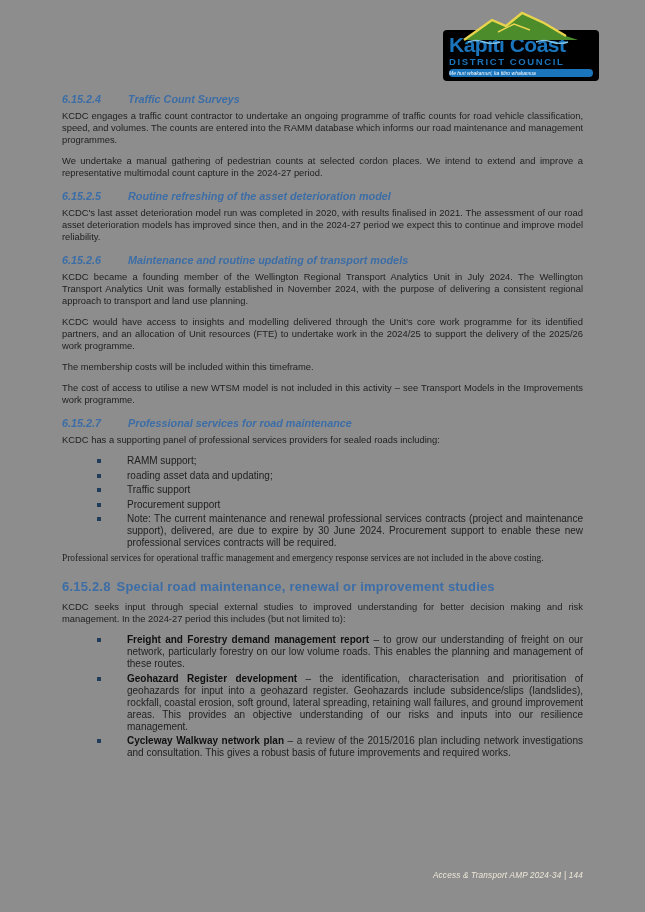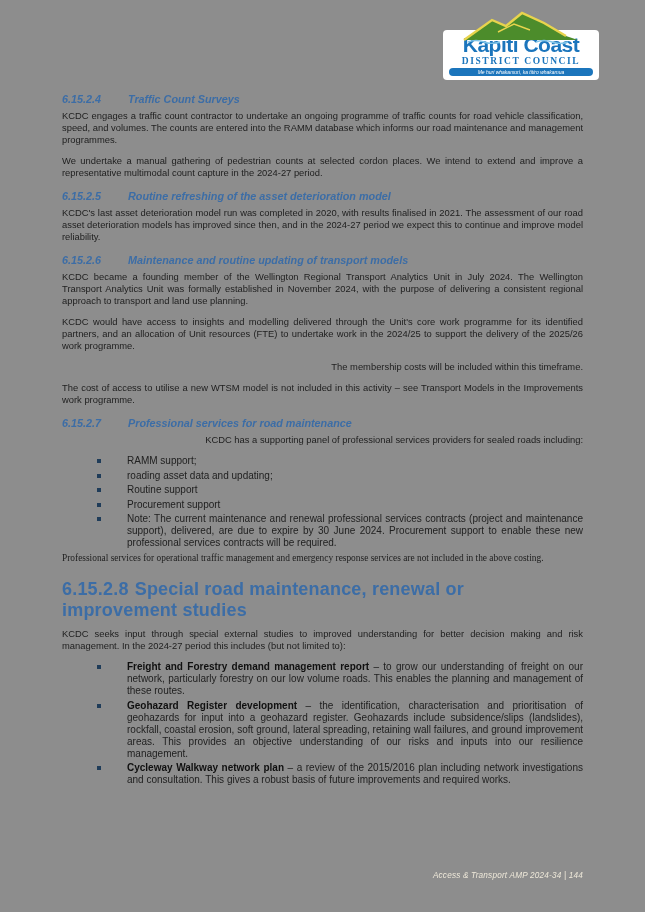--- a/index.html
+++ b/index.html
@@ -9,57 +9,57 @@
     font-family:"Liberation Sans", sans-serif;
     color:#212121;
     position:relative;
     overflow:hidden;
   }
   .page{position:absolute;inset:0;}
 
   
   .logo{position:absolute;top:10px;right:46px;width:156px;}
   .logo-white{
-    background:#ffffff;border-radius:4px;
+    background:#000000;border-radius:4px;
     padding:4px 6px 4px 6px;margin-top:-14px;
-    text-align:center;
+    text-align:left;
   }
   .logo-mountain{display:block;margin:0 auto;position:relative;z-index:2;}
   .logo-title{
     color:#1b75bc;font-weight:bold;font-size:21px;line-height:21px;
     letter-spacing:-0.5px;white-space:nowrap;
   }
   .logo-subtitle{
     color:#1b75bc;font-weight:bold;font-size:9.5px;letter-spacing:1.6px;
-    margin-top:1px;white-space:nowrap;font-family:Liberation Serif, serif;
+    margin-top:1px;white-space:nowrap;
   }
   .logo-tagline{
     background:#1b75bc;border-radius:4px;margin-top:2px;
     color:#ffffff;font-size:5px;font-style:italic;line-height:8px;
     white-space:nowrap;overflow:hidden;
   }
 
   
   .content{position:absolute;left:62px;right:62px;top:82px;}
   .h3{
     display:flex;color:#3c6da6;font-weight:bold;font-size:10.8px;
     margin:11px 0 5px 0;
     font-style:italic;
   }
   .h3 .num{width:66px;flex:none;}
   .h2big{
-    color:#3c6da6;font-weight:bold;font-size:18px;
+    color:#3c6da6;font-weight:bold;font-size:13px;
     margin:15px 0 7px 0;letter-spacing:0.2px;
   }
   .h2big .num{margin-right:6px;}
   p.body{
     font-size:9.4px;line-height:12px;margin:0 0 9px 0;
     text-align:justify;
   }
-  p.oneline{text-align:right;}
+  p.oneline{text-align:left;}
   .bullets{margin:0 0 3px 0;}
   .b-item{display:flex;margin:0 0 2.5px 0;}
   .b-marker{
     width:4px;height:4px;background:#1f3c59;flex:none;
     margin:4px 0 0 35px;
   }
   .b-text{
     font-size:10px;line-height:12px;margin-left:26px;text-align:justify;
   }
   .b-lead{font-weight:bold;color:#101010;}
@@ -124,21 +124,21 @@
       <div class="b-item">
         <span class="b-marker"></span>
         <span class="b-text">RAMM support;</span>
       </div>
       <div class="b-item">
         <span class="b-marker"></span>
         <span class="b-text">roading asset data and updating;</span>
       </div>
       <div class="b-item">
         <span class="b-marker"></span>
-        <span class="b-text">Routine support</span>
+        <span class="b-text">Traffic support</span>
       </div>
       <div class="b-item">
         <span class="b-marker"></span>
         <span class="b-text">Procurement support</span>
       </div>
       <div class="b-item">
         <span class="b-marker"></span>
         <span class="b-text">Note: The current maintenance and renewal professional services contracts (project and maintenance support), delivered, are due to expire by 30 June 2024. Procurement support to enable these new professional services contracts will be required.</span>
       </div>
     </div>

